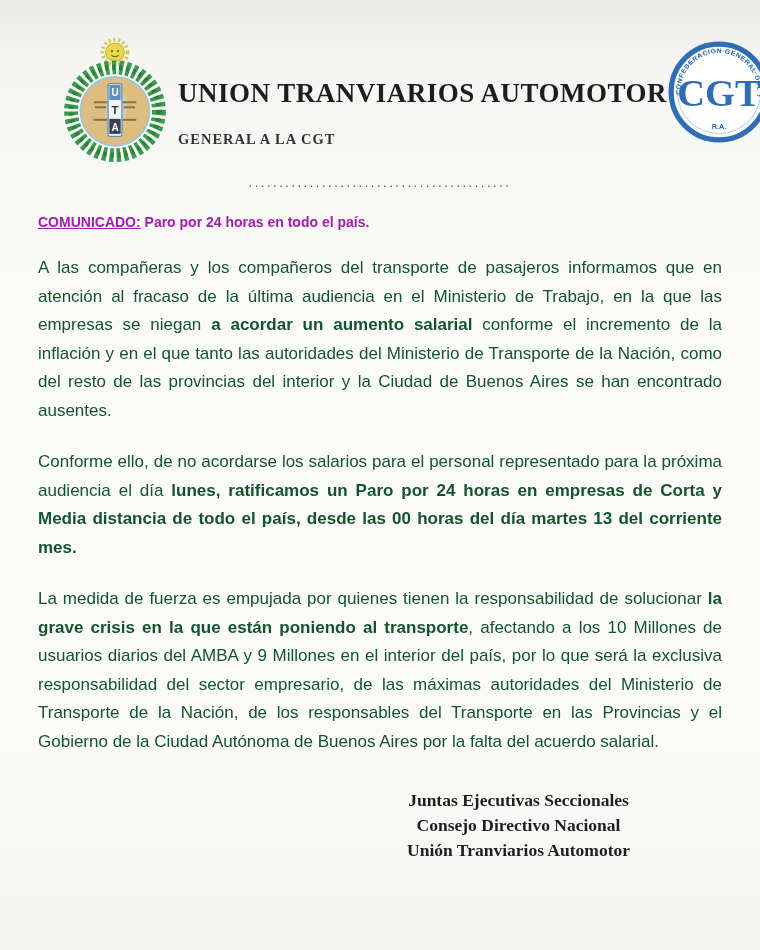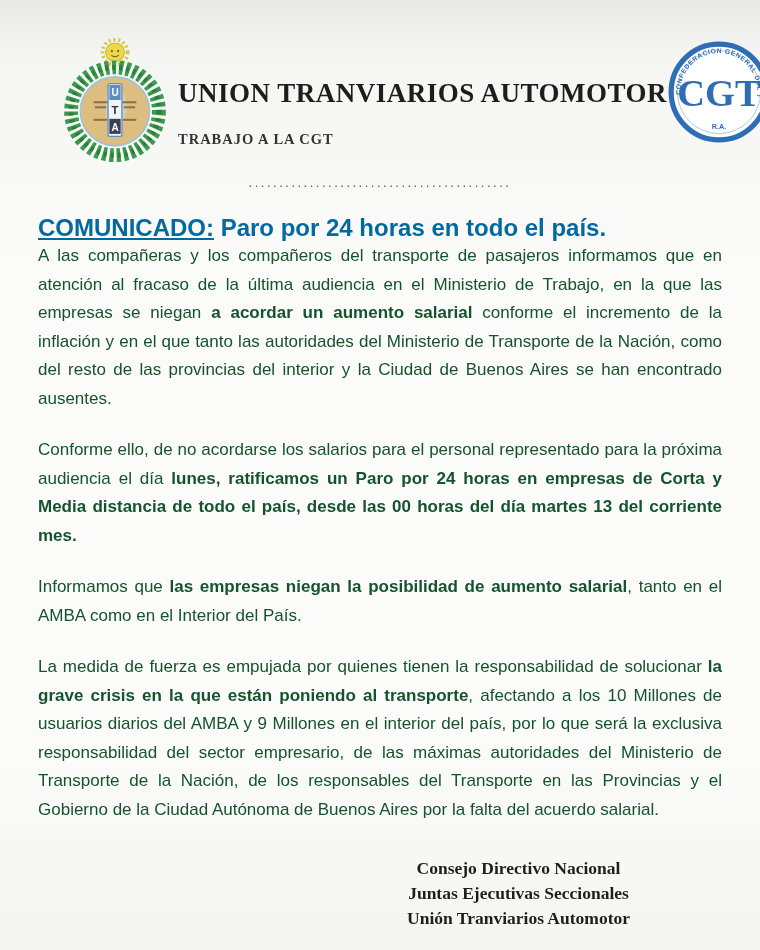--- a/index.html
+++ b/index.html
@@ -67,23 +67,24 @@
     margin-top: 14px;
     line-height: 10px;
     user-select: none;
   }
   
   .content {
     padding: 26px 38px 0 38px;
     box-sizing: border-box;
   }
   .heading {
-    font-size: 24px;
+    font-size: 14px;
     font-weight: 700;
-    color: #0369a1;
+    margin-bottom: 24px;
+    color: #a21caf;
   }
   .para {
     font-size: 17px;
     line-height: 28.5px;
     text-align: justify;
     margin-bottom: 23px;
     color: #14532d;
   }
   .signature {
     margin-top: 32px;
@@ -130,21 +131,21 @@
       <rect x="44.5" y="38" width="11" height="42" rx="1.5" fill="#f2f5f8" stroke="#5b8fc0" stroke-width="1"></rect>
       <rect x="45.5" y="39" width="9" height="12" fill="#5b8fc0"></rect>
       <text x="50" y="48" font-size="8" font-weight="bold" fill="#ffffff" text-anchor="middle" font-family="Liberation Sans, sans-serif">U</text>
       <text x="50" y="62" font-size="9" font-weight="bold" fill="#2b2f45" text-anchor="middle" font-family="Liberation Sans, sans-serif">T</text>
       <rect x="45.5" y="66" width="9" height="12" fill="#3a3f55"></rect>
       <text x="50" y="75.5" font-size="8" font-weight="bold" fill="#ffffff" text-anchor="middle" font-family="Liberation Sans, sans-serif">A</text>
     </svg>
 
     <div class="header-center">
       <div class="org-title">UNION TRANVIARIOS AUTOMOTOR</div>
-      <div class="org-subtitle">TRABAJO A LA CGT</div>
+      <div class="org-subtitle">GENERAL A LA CGT</div>
     </div>
 
     <svg class="logo-cgt" viewBox="0 0 100 100" aria-hidden="true">
       <defs>
         <path id="cgtArcTop" d="M 14,58 A 37,37 0 1 1 86,58" fill="none"></path>
       </defs>
       <circle cx="50" cy="50" r="46" fill="#ffffff" stroke="#2f6db5" stroke-width="5"></circle>
       <circle cx="50" cy="50" r="40" fill="none" stroke="#9dbfe2" stroke-width="0.8"></circle>
       <text font-size="6.4" font-weight="bold" fill="#2f6db5" letter-spacing="0.6" font-family="Liberation Sans, sans-serif">
         <textPath href="#cgtArcTop" startOffset="4%">CONFEDERACION GENERAL DEL TRABAJO</textPath>
@@ -155,23 +156,22 @@
 
   </div>
 
   <div class="divider-dots">...........................................</div>
 
   <div class="content">
     <div class="heading"><span style="font-weight: 700; text-decoration: underline;">COMUNICADO:</span><span style="font-weight: 700;"> Paro por 24 horas en todo el país.</span></div>
 
     <div class="para"><span>A las compañeras y los compañeros del transporte de pasajeros informamos que en atención al fracaso de la última audiencia en el Ministerio de Trabajo, en la que las empresas se niegan </span><span style="font-weight: 700;">a acordar un aumento salarial</span><span> conforme el incremento de la inflación y en el que tanto las autoridades del Ministerio de Transporte de la Nación, como del resto de las provincias del interior y la Ciudad de Buenos Aires se han encontrado ausentes.</span></div>
     <div class="para"><span>Conforme ello, de no acordarse los salarios para el personal representado para la próxima audiencia el día </span><span style="font-weight: 700;">lunes, ratificamos un Paro por 24 horas en empresas de Corta y Media distancia de todo el país, desde las 00 horas del día martes 13 del corriente mes.</span></div>
-    <div class="para"><span>Informamos que </span><span style="font-weight: 700;">las empresas niegan la posibilidad de aumento salarial</span><span>, tanto en el AMBA como en el Interior del País.</span></div>
     <div class="para"><span>La medida de fuerza es empujada por quienes tienen la responsabilidad de solucionar </span><span style="font-weight: 700;">la grave crisis en la que están poniendo al transporte</span><span>, afectando a los 10 Millones de usuarios diarios del AMBA y 9 Millones en el interior del país, por lo que será la exclusiva responsabilidad del sector empresario, de las máximas autoridades del Ministerio de Transporte de la Nación, de los responsables del Transporte en las Provincias y el Gobierno de la Ciudad Autónoma de Buenos Aires por la falta del acuerdo salarial.</span></div>
 
     <div class="signature">
+      <div>Juntas Ejecutivas Seccionales</div>
       <div>Consejo Directivo Nacional</div>
-      <div>Juntas Ejecutivas Seccionales</div>
       <div>Unión Tranviarios Automotor</div>
     </div>
   </div>
 
 </div>
 
 </body></html>

